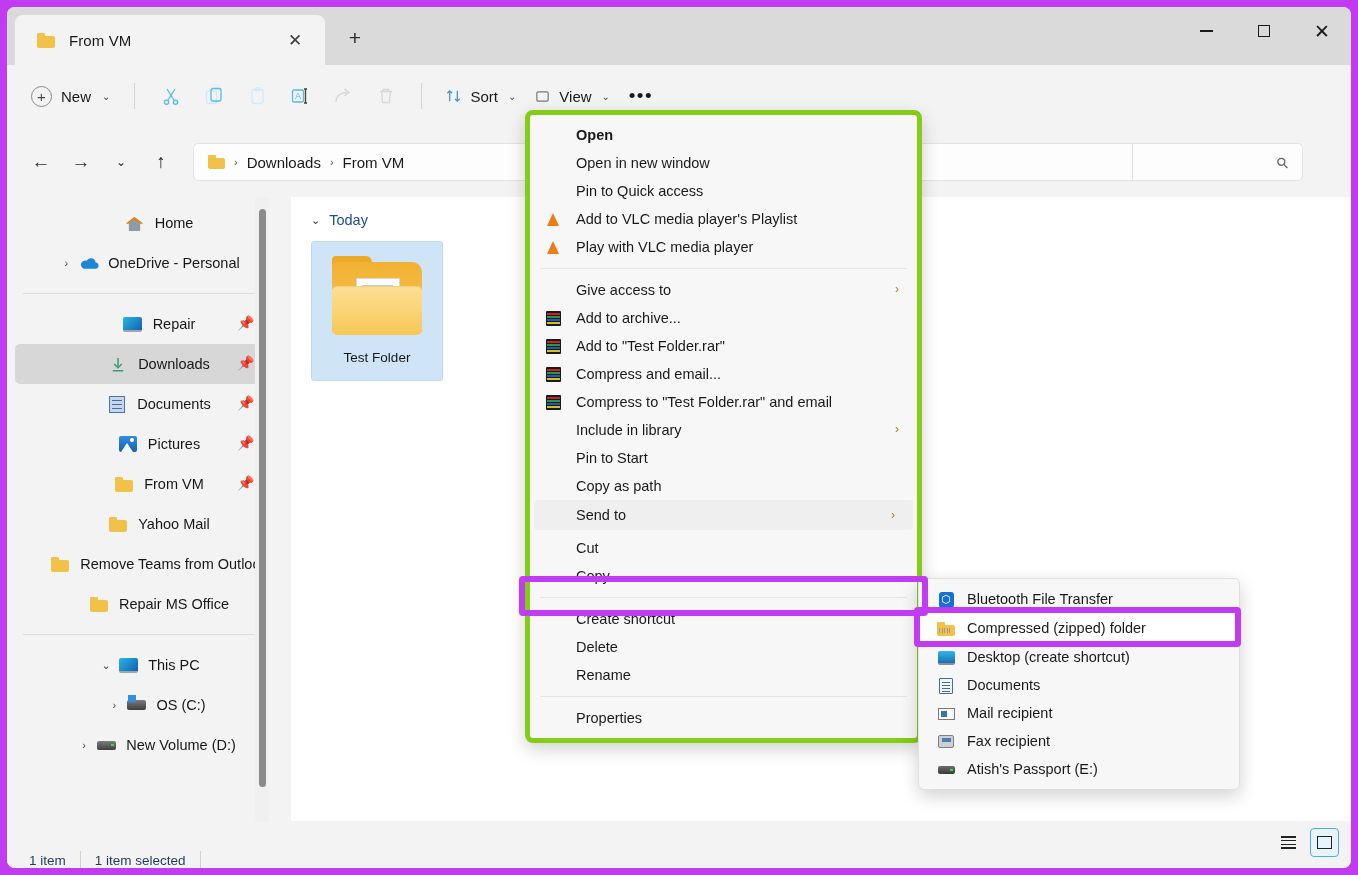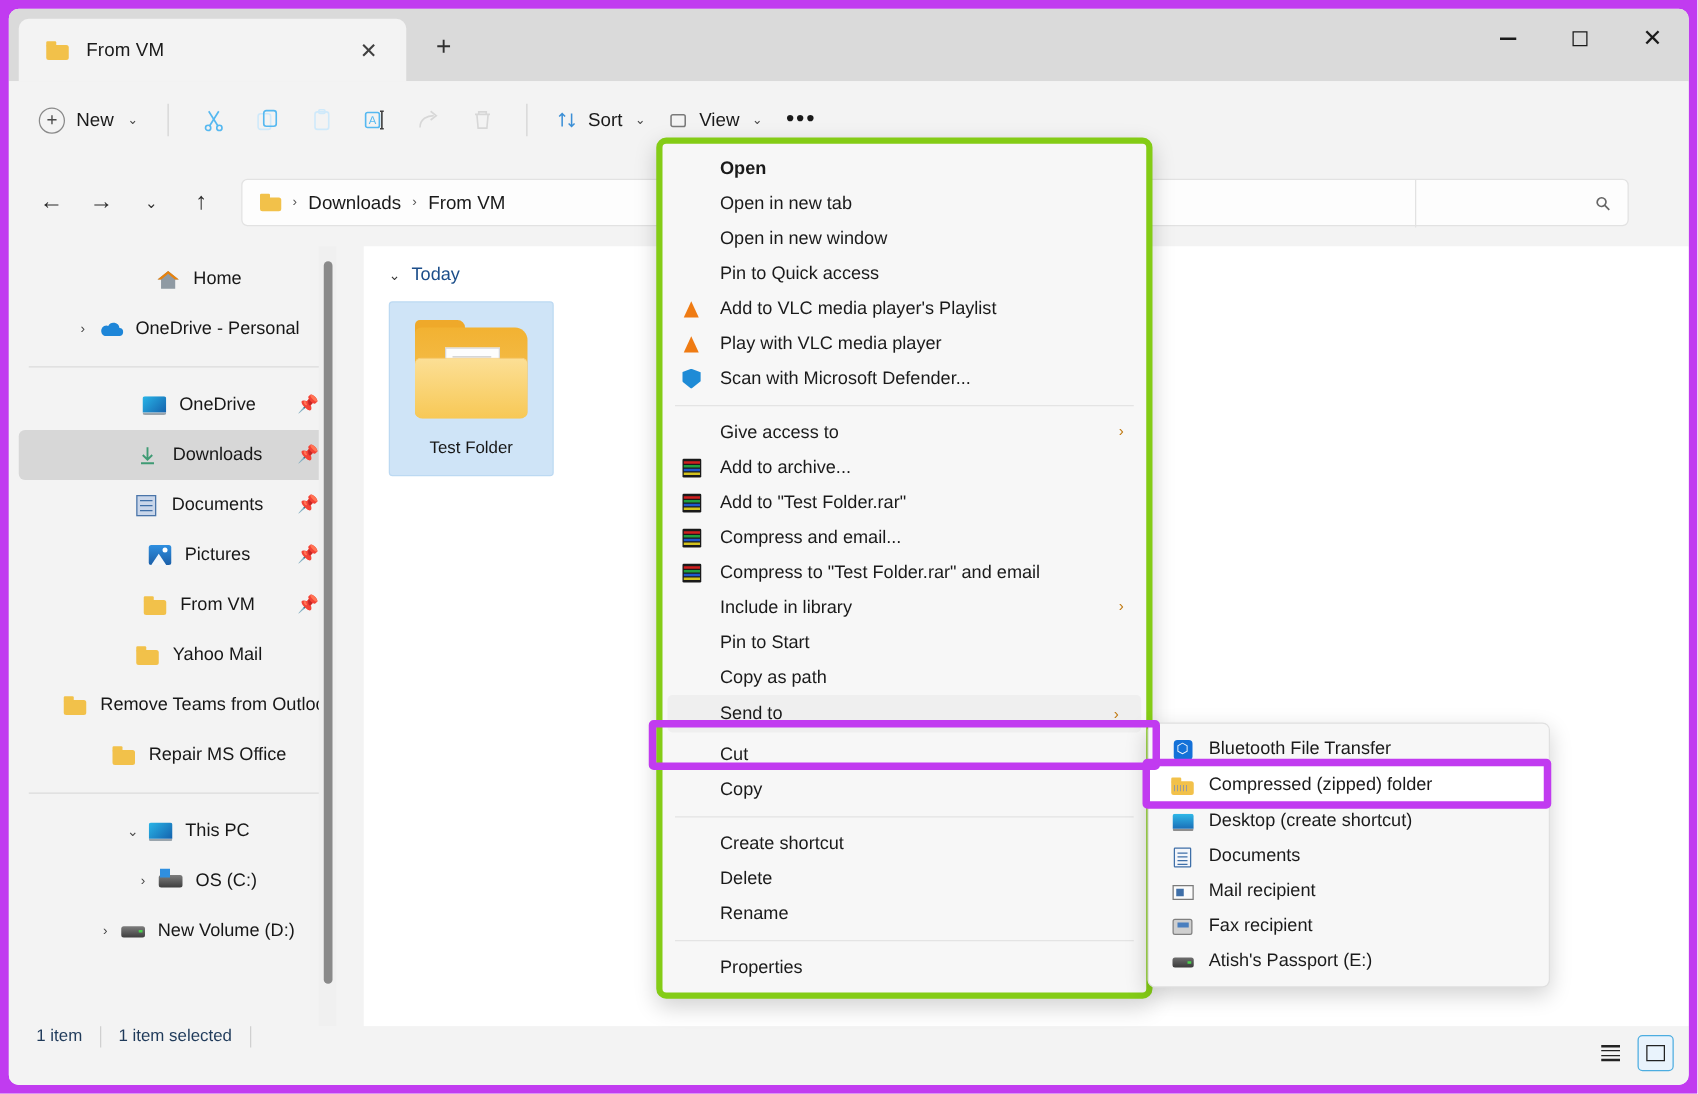--- a/index.html
+++ b/index.html
@@ -198,21 +198,21 @@
   .big-folder .front {
     background:linear-gradient(#fcdf95,#f7c855);
     border-radius: 5px 5px 6px 6px;
     border-top:1px solid #f7d07e;
   }
   .file-name { margin-top:10px; font-size:13.5px; color:#171717; }
 
   
   #statusbar {
     position:absolute; left:0; bottom:0; width:100%; height:47px;
-    background:#f3f3f3; display:flex; align-items:flex-start;
+    background:#f3f3f3; display:flex; align-items:flex-end;
   }
   .st-text { font-size:13.5px; color:#1f3a5a; }
   .st-sep { width:1px; height:17px; background:#d0d0d0; margin:0 14px; }
   .view-toggles { position:absolute; right:12px; top:7px; display:flex; gap:7px; }
   .vt { width:29px; height:29px; border-radius:4px; display:flex; align-items:center; justify-content:center; }
   .vt.active { background:#e9f3fc; border:1.5px solid #4cade0; }
   .vt-lines i { display:block; width:15px; height:1.6px; background:#222; margin:2.2px 0; }
   .vt-box { width:15px; height:13px; border:1.7px solid #222; }
 
   
@@ -428,21 +428,21 @@
         <span class="nav-label">OneDrive - Personal</span>
       </div>
 
       <div class="nav-divider"></div>
 
       <div class="nav-item">
         <span class="nav-chev empty">›</span>
         <span class="nav-icon">
           <span style="width:19px;height:15px;background:linear-gradient(135deg,#29b5e8,#1462ad);border-radius:2px;display:block;border-bottom:2px solid #9aa5ad;"></span>
         </span>
-        <span class="nav-label">OneDrive</span>
+        <span class="nav-label">Repair</span>
         <span class="nav-pin">📌</span>
       </div>
 
       <div class="nav-item selected">
         <span class="nav-chev empty">›</span>
         <span class="nav-icon">
           <svg width="18" height="17" viewBox="0 0 18 18" fill="none" stroke="#3f9b74" stroke-width="1.6">
               <path d="M9 2 v10 M5 8.5 L9 12.5 L13 8.5 M3.5 15.5 h11"></path>
             </svg>
         </span>
@@ -588,46 +588,37 @@
     </div>
 
   </div>
 
   <div id="ctxmenu">
 
     <div class="mi bold">
       <span>Open</span>
       </div>
     <div class="mi">
-      <span>Open in new tab</span>
-      </div>
-    <div class="mi">
       <span>Open in new window</span>
       </div>
     <div class="mi">
       <span>Pin to Quick access</span>
       </div>
 
     <div class="mi">
       <span class="mi-icon">
           <span class="vlc-cone"></span>
         </span>
       <span>Add to VLC media player's Playlist</span>
       </div>
     <div class="mi">
       <span class="mi-icon">
           <span class="vlc-cone"></span>
         </span>
       <span>Play with VLC media player</span>
-      </div>
-    <div class="mi">
-      <span class="mi-icon">
-          <span class="defender-shield"></span>
-        </span>
-      <span>Scan with Microsoft Defender...</span>
       </div>
 
     <div class="mi-sep"></div>
 
     <div class="mi sub-arrow">
       <span>Give access to</span>
       <span class="mi-arrow">›</span>
       </div>
     <div class="mi">
       <span class="mi-icon">

